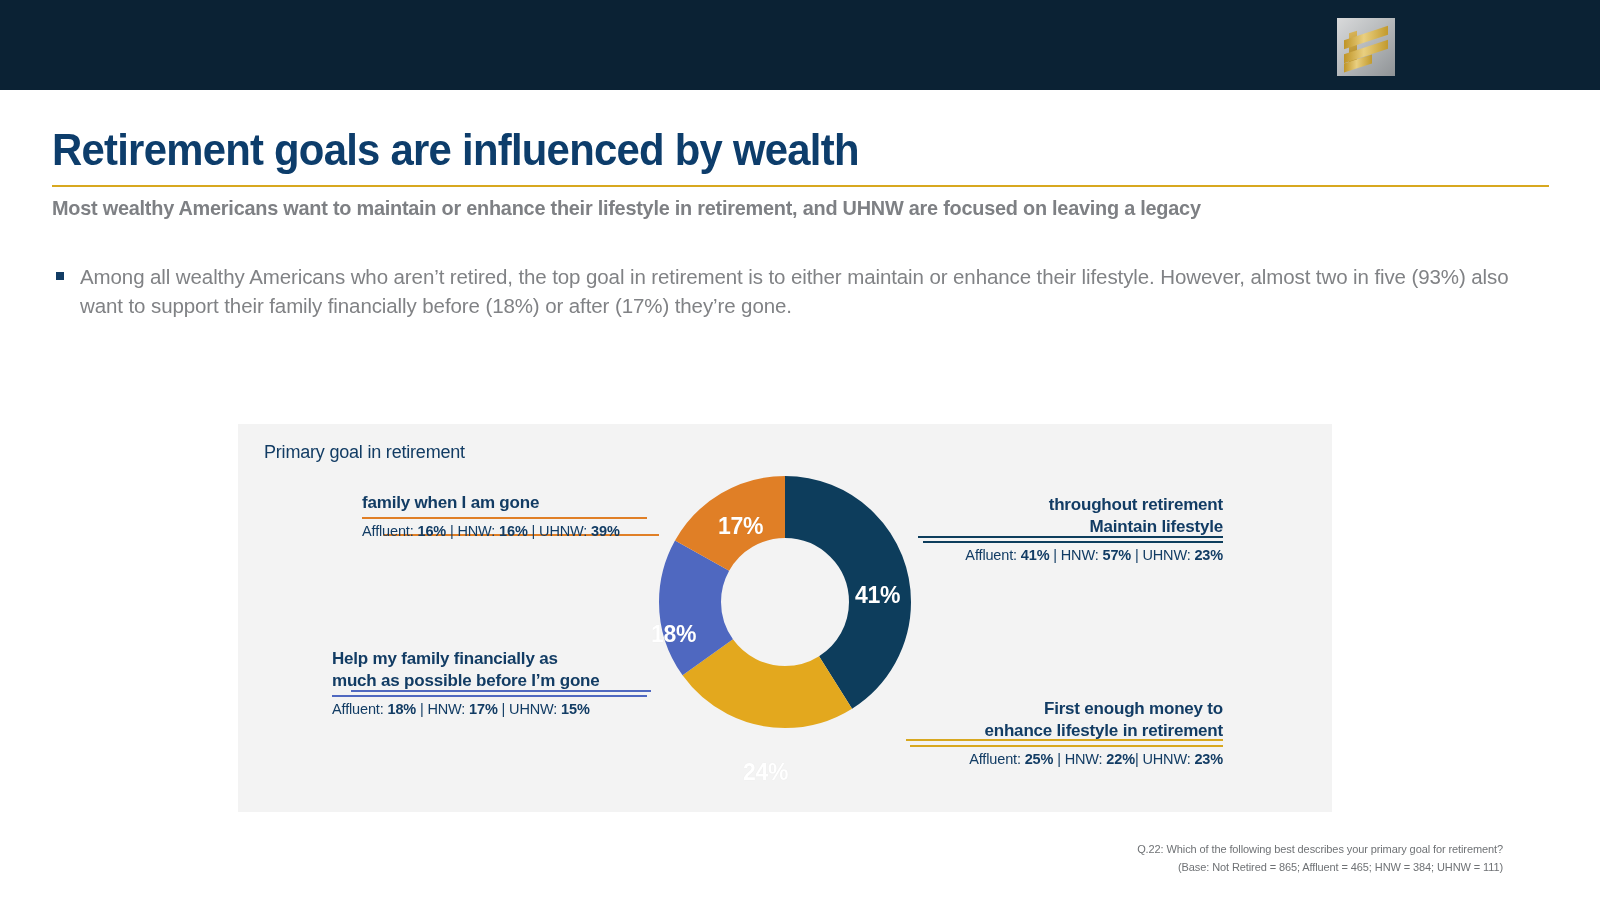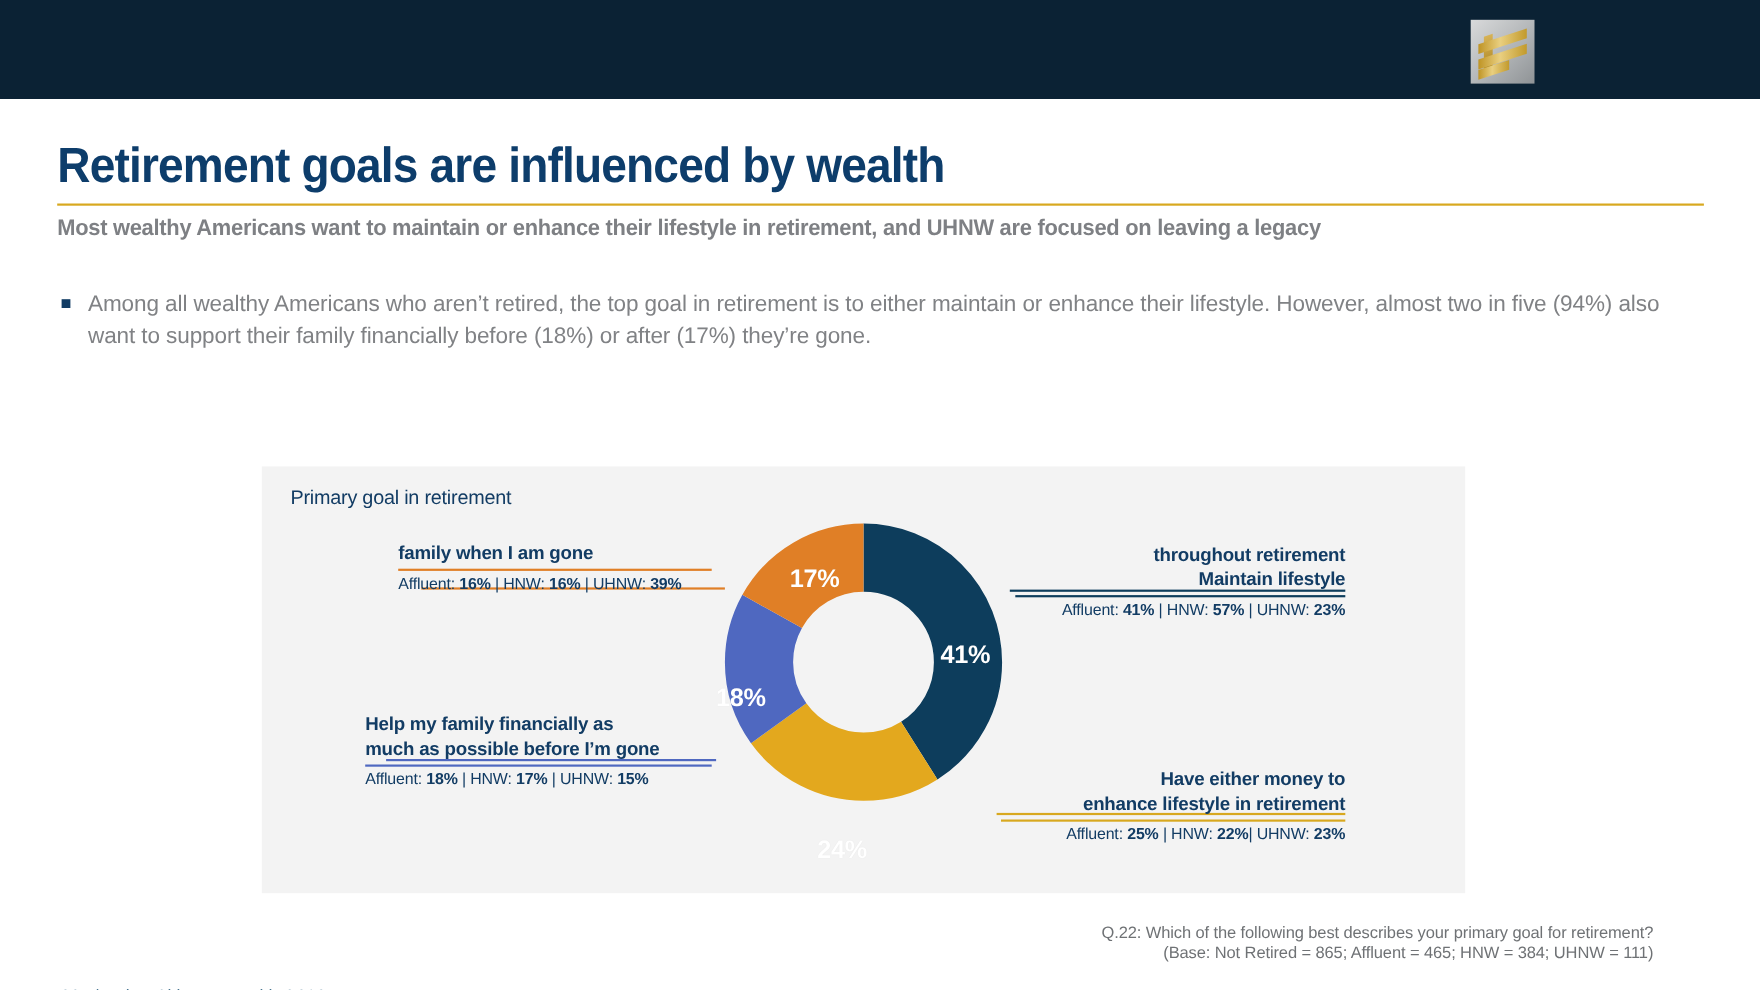--- a/index.html
+++ b/index.html
@@ -121,21 +121,21 @@
   
   .leader { position:absolute; height:1.5px; }
 
   
   .footer-left {
     position:absolute; left:55px; top:857px;
     font-size:16px; color:#0c4a6e; letter-spacing:0.1px;margin-top:41px;
   }
   .footnote {
     position:absolute; right:97px; top:840px; text-align:right;
-    font-size:15px; color:#6f7275; line-height:18px; letter-spacing:-0.1px;
+    font-size:11px; color:#6f7275; line-height:18px; letter-spacing:-0.1px;
   }
 </style>
 </head>
 <body>
 
 <div class="topbar">
   <div class="logo-wrap">
     <div class="logo-mark">
       <div class="stem"></div>
       <div class="band b1"></div>
@@ -148,21 +148,21 @@
   </div>
 </div>
 
 <div class="title">Retirement goals are influenced by wealth</div>
 <div class="gold-rule"></div>
 <div class="subtitle">Most wealthy Americans want to maintain or enhance their lifestyle in retirement, and UHNW are focused on leaving a legacy</div>
 
 <div class="bullets">
   <div class="bullet">
     <div class="bullet-mark"></div>
-    <div class="bullet-text">Among all wealthy Americans who aren’t retired, the top goal in retirement is to either maintain or enhance their lifestyle. However, almost two in five (94%) also want to support their family financially before (18%) or after (17%) they’re gone.</div>
+    <div class="bullet-text">Among all wealthy Americans who aren’t retired, the top goal in retirement is to either maintain or enhance their lifestyle. However, almost two in five (93%) also want to support their family financially before (18%) or after (17%) they’re gone.</div>
   </div>
 </div>
 
 <div class="panel">
   <div class="panel-title">Primary goal in retirement</div>
 
   <div class="leader" style="left:145px;  top:110px; width:276px; background:#e07f26;"></div>
   <div class="leader" style="left:113px;  top:266px; width:300px; background:#4f68c0;"></div>
   <div class="leader" style="left:680px;  top:112px; width:305px; background:#0d3d5c;"></div>
   <div class="leader" style="left:668px;  top:315px; width:317px; background:#d8a81f;"></div>
@@ -210,21 +210,21 @@
       <div>Maintain lifestyle</div>
     </div>
     <div class="c-rule" style="background:#0d3d5c;"></div>
     <div class="c-detail">
       <span>Affluent: </span><b>41%</b><span> | HNW: </span><b>57%</b><span> | UHNW: </span><b>23%</b>
     </div>
   </div>
 
   <div class="callout right co-enough">
     <div class="c-head">
-      <div>Have either money to</div>
+      <div>First enough money to</div>
       <div>enhance lifestyle in retirement</div>
     </div>
     <div class="c-rule" style="background:#d8a81f;"></div>
     <div class="c-detail">
       <span>Affluent: </span><b>25%</b><span> | HNW: </span><b>22%</b><span>| UHNW: </span><b>23%</b>
     </div>
   </div>
 </div>
 
 <div class="footer-left">

